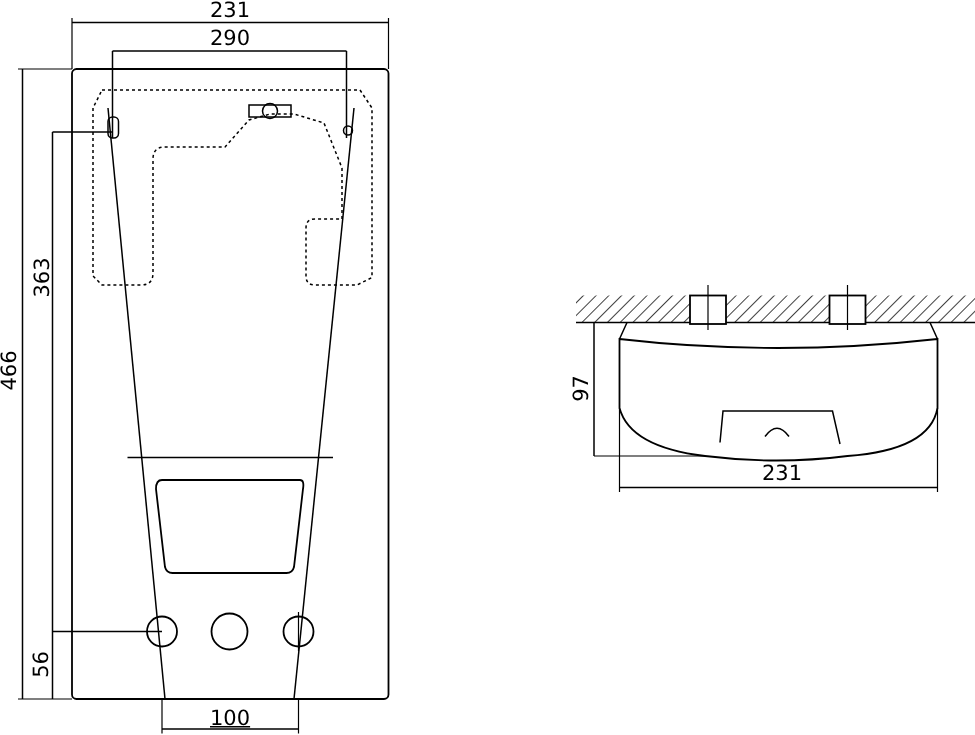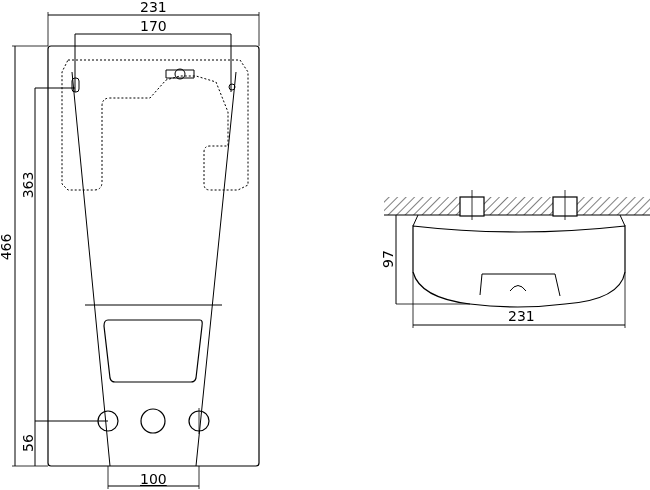--- a/index.html
+++ b/index.html
@@ -79,19 +79,19 @@
     <line x1="396" y1="215" x2="396" y2="304" stroke-width="1"></line>
     <line x1="396" y1="304" x2="470" y2="304" stroke-width="0.8"></line>
 
     <line x1="413" y1="325" x2="625" y2="325" stroke-width="1"></line>
     <line x1="413" y1="272" x2="413" y2="328" stroke-width="0.8"></line>
     <line x1="625" y1="272" x2="625" y2="328" stroke-width="0.8"></line>
   </g>
 </svg>
 
 <div class="lbl" style="left:140px;top:0px;">231</div>
-<div class="lbl" style="left:140px;top:19px;">170</div>
+<div class="lbl" style="left:140px;top:19px;">290</div>
 <div class="lbl vlbl" style="left:-7px;top:240px;">466</div>
 <div class="lbl vlbl" style="left:15px;top:178px;">363</div>
 <div class="lbl vlbl" style="left:19px;top:436px;">56</div>
 <div class="lbl" style="left:140px;top:472px;text-decoration:underline;">100</div>
 <div class="lbl vlbl" style="left:379px;top:252px;">97</div>
 <div class="lbl" style="left:508px;top:309px;">231</div>
 
 </body></html>

